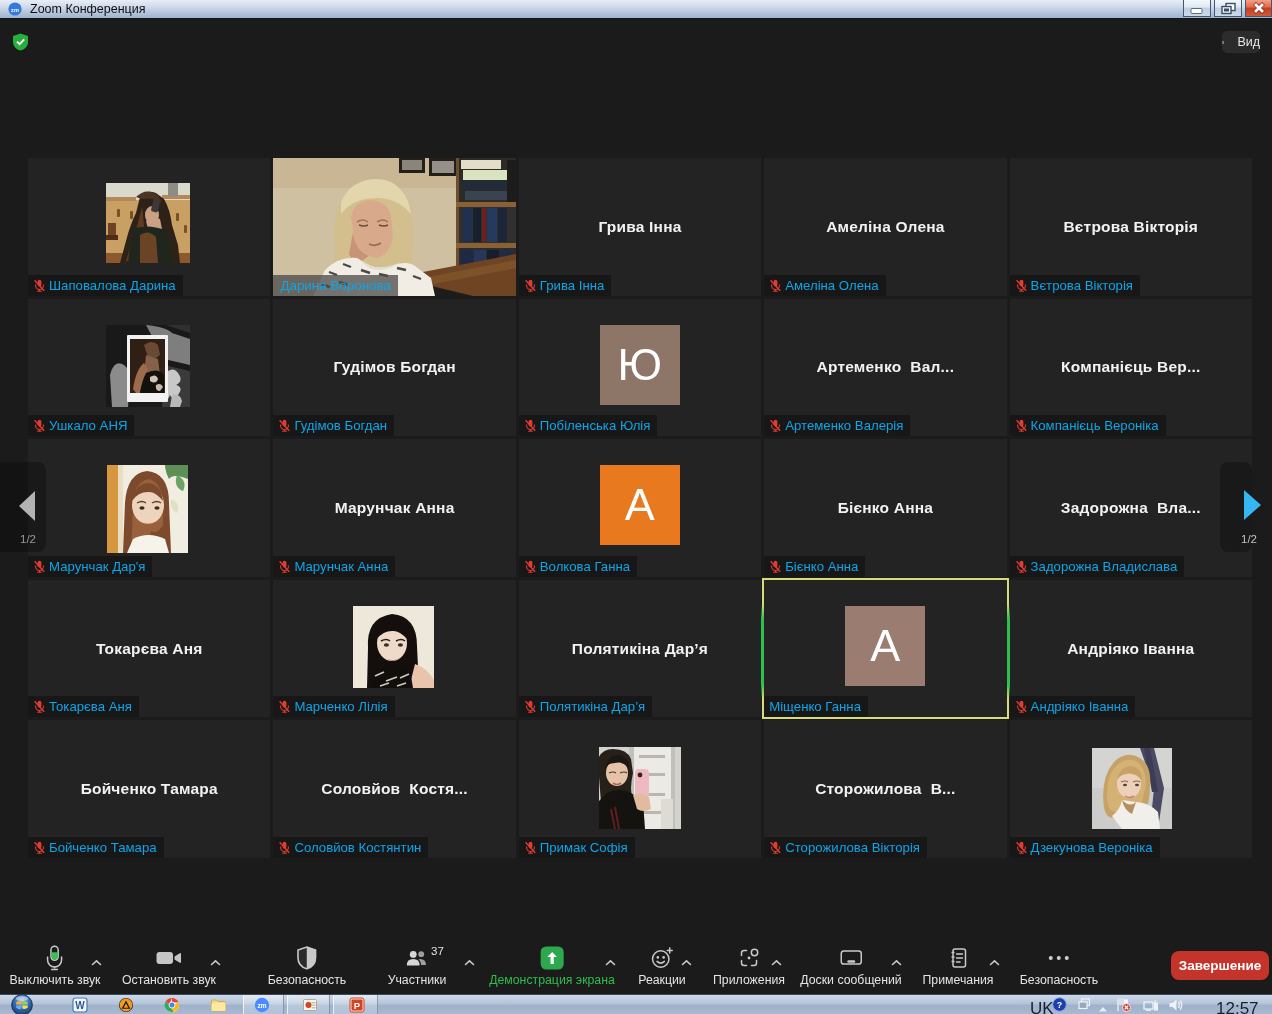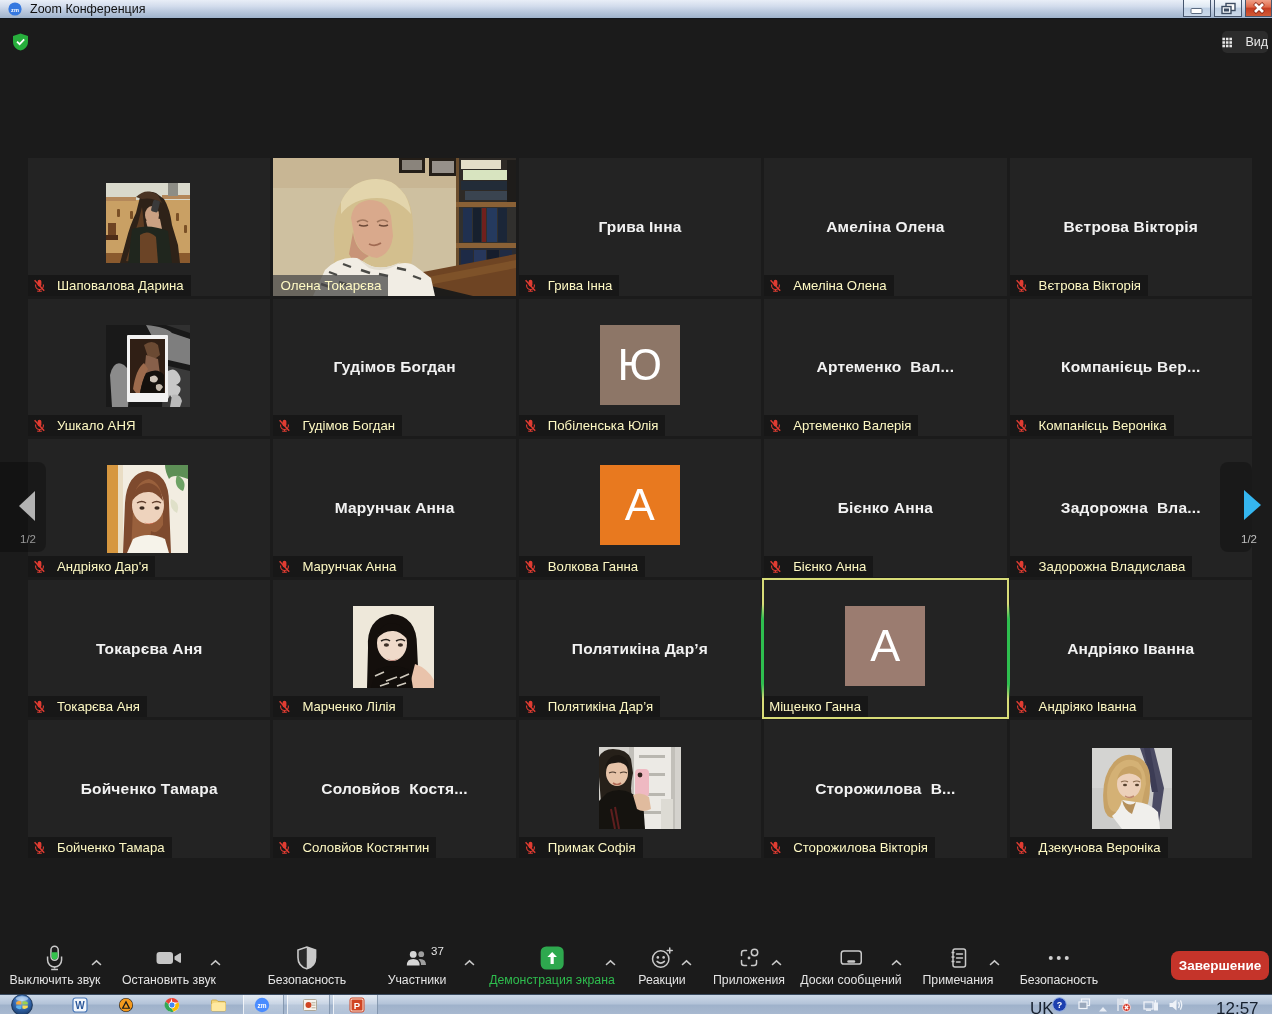--- a/index.html
+++ b/index.html
@@ -9,33 +9,33 @@
   border-bottom:1px solid #11161e;}
 #titlebar .zm {position:absolute;left:8px;top:2px;}
 #titlebar .ttext {position:absolute;left:30px;top:2px;font-size:12.5px;color:#101010;}
 .winbtn {position:absolute;top:0;height:17px;border:1px solid #46566e;border-top:none;}
 #btnmin {left:1183px;width:28px;background:linear-gradient(#f4f8fc,#dde7f2 45%,#bfd0e4 50%,#cbd9ea);}
 #btnmax {left:1214px;width:28px;background:linear-gradient(#f4f8fc,#dde7f2 45%,#bfd0e4 50%,#cbd9ea);}
 #btnclose {left:1245px;width:27px;background:linear-gradient(#f0a088,#e06848 45%,#c53c22 50%,#d05a36);}
 .winbtn svg {position:absolute;left:50%;top:50%;transform:translate(-50%,-50%);}
 #app {position:absolute;left:0;top:0;width:1272px;height:994px;background:#1b1b1b;}
 .shield {position:absolute;left:12px;top:33px;}
-#vid {position:absolute;left:1222px;top:31px;width:46px;height:22px;background:#2c2c2c;
+#vid {position:absolute;left:1222px;top:31px;width:38px;height:22px;background:#2c2c2c;
   border-radius:5px;display:flex;align-items:center;justify-content:center;gap:13px;
   color:#e8e8e8;font-size:12.5px;}
 .tile {position:absolute;width:242.4px;height:137.6px;background:#232323;}
 .tile.hl {outline:2px solid #d8dc78;outline-offset:0px;}
 .tile.hl::before {content:'';position:absolute;left:-3.5px;top:24px;width:3.5px;height:95px;
   background:linear-gradient(transparent,#2ebf4f 16%,#2ebf4f 84%,transparent);}
 .tile.hl::after {content:'';position:absolute;right:-3.5px;top:24px;width:3.5px;height:95px;
   background:linear-gradient(transparent,#2ebf4f 16%,#2ebf4f 84%,transparent);}
 .cname {position:absolute;left:0;right:0;top:50%;transform:translateY(-50%);
   text-align:center;color:#f2f2f2;font-size:15.5px;font-weight:bold;letter-spacing:0.2px;}
 .lbl {position:absolute;left:0;bottom:0;height:21px;display:flex;align-items:center;
-  gap:11px;padding:0 7px 0 5px;background:rgba(0,0,0,0.32);color:#fef9c3;font-size:13.2px;
+  gap:3px;padding:0 7px 0 5px;background:rgba(0,0,0,0.32);color:#0ea5e9;font-size:13.2px;
   white-space:nowrap;}
 .lbl.vid {background:rgba(72,72,72,0.75);height:21px;font-size:13.4px;padding-left:7px;}
 .ava {position:absolute;left:81px;top:26px;width:80px;height:80px;display:flex;
   align-items:center;justify-content:center;color:#fff;}
 .ph {position:absolute;}
 .vidsvg {position:absolute;left:0;top:0;}
 .pagL {position:absolute;left:0px;top:462px;width:46px;height:90px;background:rgba(0,0,0,0.28);
   border-radius:0 8px 8px 0;}
 .pagL .arr {position:absolute;left:19px;top:29px;width:0;height:0;
   border-top:15px solid transparent;border-bottom:15px solid transparent;border-right:16px solid #b2b2b2;}
@@ -158,21 +158,21 @@
 <path d="M84 64 q6 -4 11 0" stroke="#a0765c" stroke-width="1.6" fill="none"></path>
 <path d="M104 64 q6 -4 11 0" stroke="#a0765c" stroke-width="1.6" fill="none"></path>
 <path d="M86 67 q5 2 9 0" stroke="#6b4a38" stroke-width="1.6" fill="none"></path>
 <path d="M106 67 q5 2 9 0" stroke="#6b4a38" stroke-width="1.6" fill="none"></path>
 <path d="M96 86 q6 3 12 -1" stroke="#a06a52" stroke-width="1.8" fill="none"></path>
 <path d="M40 138 L52 112 Q66 98 84 100 L94 106 Q104 112 118 108 Q134 102 142 108 L158 120 L162 138 Z" fill="#f1ede4"></path>
 <path d="M56 114 l8 3 M70 106 l8 3 M88 112 l9 3 M106 116 l9 2 M124 110 l9 2 M48 126 l9 3 M66 124 l9 3 M140 118 l8 3" stroke="#4a4a46" stroke-width="2.4"></path>
 <path d="M84 100 L94 106 Q104 112 118 108 L128 104 Q112 116 96 110 Z" fill="#e2ddd0"></path>
 </svg>
       <div class="lbl vid">
-        <span>Олена Токарєва</span>
+        <span>Дарина Воронова</span>
       </div>
     </div>
 <div class="tile " style="left:518.8px;top:158.0px;">
       <div class="cname">Грива Інна</div>
       <div class="lbl">
         <svg class="mic" width="13" height="13" viewBox="0 0 13 13">
           <rect x="4.6" y="0.8" width="3.8" height="6.6" rx="1.9" fill="#e03c32"></rect>
           <path d="M2.6 5.4 v1.2 a3.9 3.9 0 0 0 7.8 0 v-1.2" stroke="#e03c32" stroke-width="1.1" fill="none"></path>
           <line x1="6.5" y1="10.4" x2="6.5" y2="12" stroke="#e03c32" stroke-width="1.1"></line>
           <line x1="4.2" y1="12.2" x2="8.8" y2="12.2" stroke="#e03c32" stroke-width="1.1"></line>
@@ -310,21 +310,21 @@
 <path d="M20 88 L26 74 Q41 66 58 74 L62 88 Z" fill="#f6f3ea"></path>
 </svg></div>
       <div class="lbl">
         <svg class="mic" width="13" height="13" viewBox="0 0 13 13">
           <rect x="4.6" y="0.8" width="3.8" height="6.6" rx="1.9" fill="#e03c32"></rect>
           <path d="M2.6 5.4 v1.2 a3.9 3.9 0 0 0 7.8 0 v-1.2" stroke="#e03c32" stroke-width="1.1" fill="none"></path>
           <line x1="6.5" y1="10.4" x2="6.5" y2="12" stroke="#e03c32" stroke-width="1.1"></line>
           <line x1="4.2" y1="12.2" x2="8.8" y2="12.2" stroke="#e03c32" stroke-width="1.1"></line>
           <line x1="1.6" y1="1.2" x2="11.2" y2="11.8" stroke="#e03c32" stroke-width="1.4"></line>
         </svg>
-        <span>Андріяко Дар'я</span>
+        <span>Марунчак Дар'я</span>
       </div>
     </div>
 <div class="tile " style="left:273.4px;top:439.2px;">
       <div class="cname">Марунчак Анна</div>
       <div class="lbl">
         <svg class="mic" width="13" height="13" viewBox="0 0 13 13">
           <rect x="4.6" y="0.8" width="3.8" height="6.6" rx="1.9" fill="#e03c32"></rect>
           <path d="M2.6 5.4 v1.2 a3.9 3.9 0 0 0 7.8 0 v-1.2" stroke="#e03c32" stroke-width="1.1" fill="none"></path>
           <line x1="6.5" y1="10.4" x2="6.5" y2="12" stroke="#e03c32" stroke-width="1.1"></line>
           <line x1="4.2" y1="12.2" x2="8.8" y2="12.2" stroke="#e03c32" stroke-width="1.1"></line>

